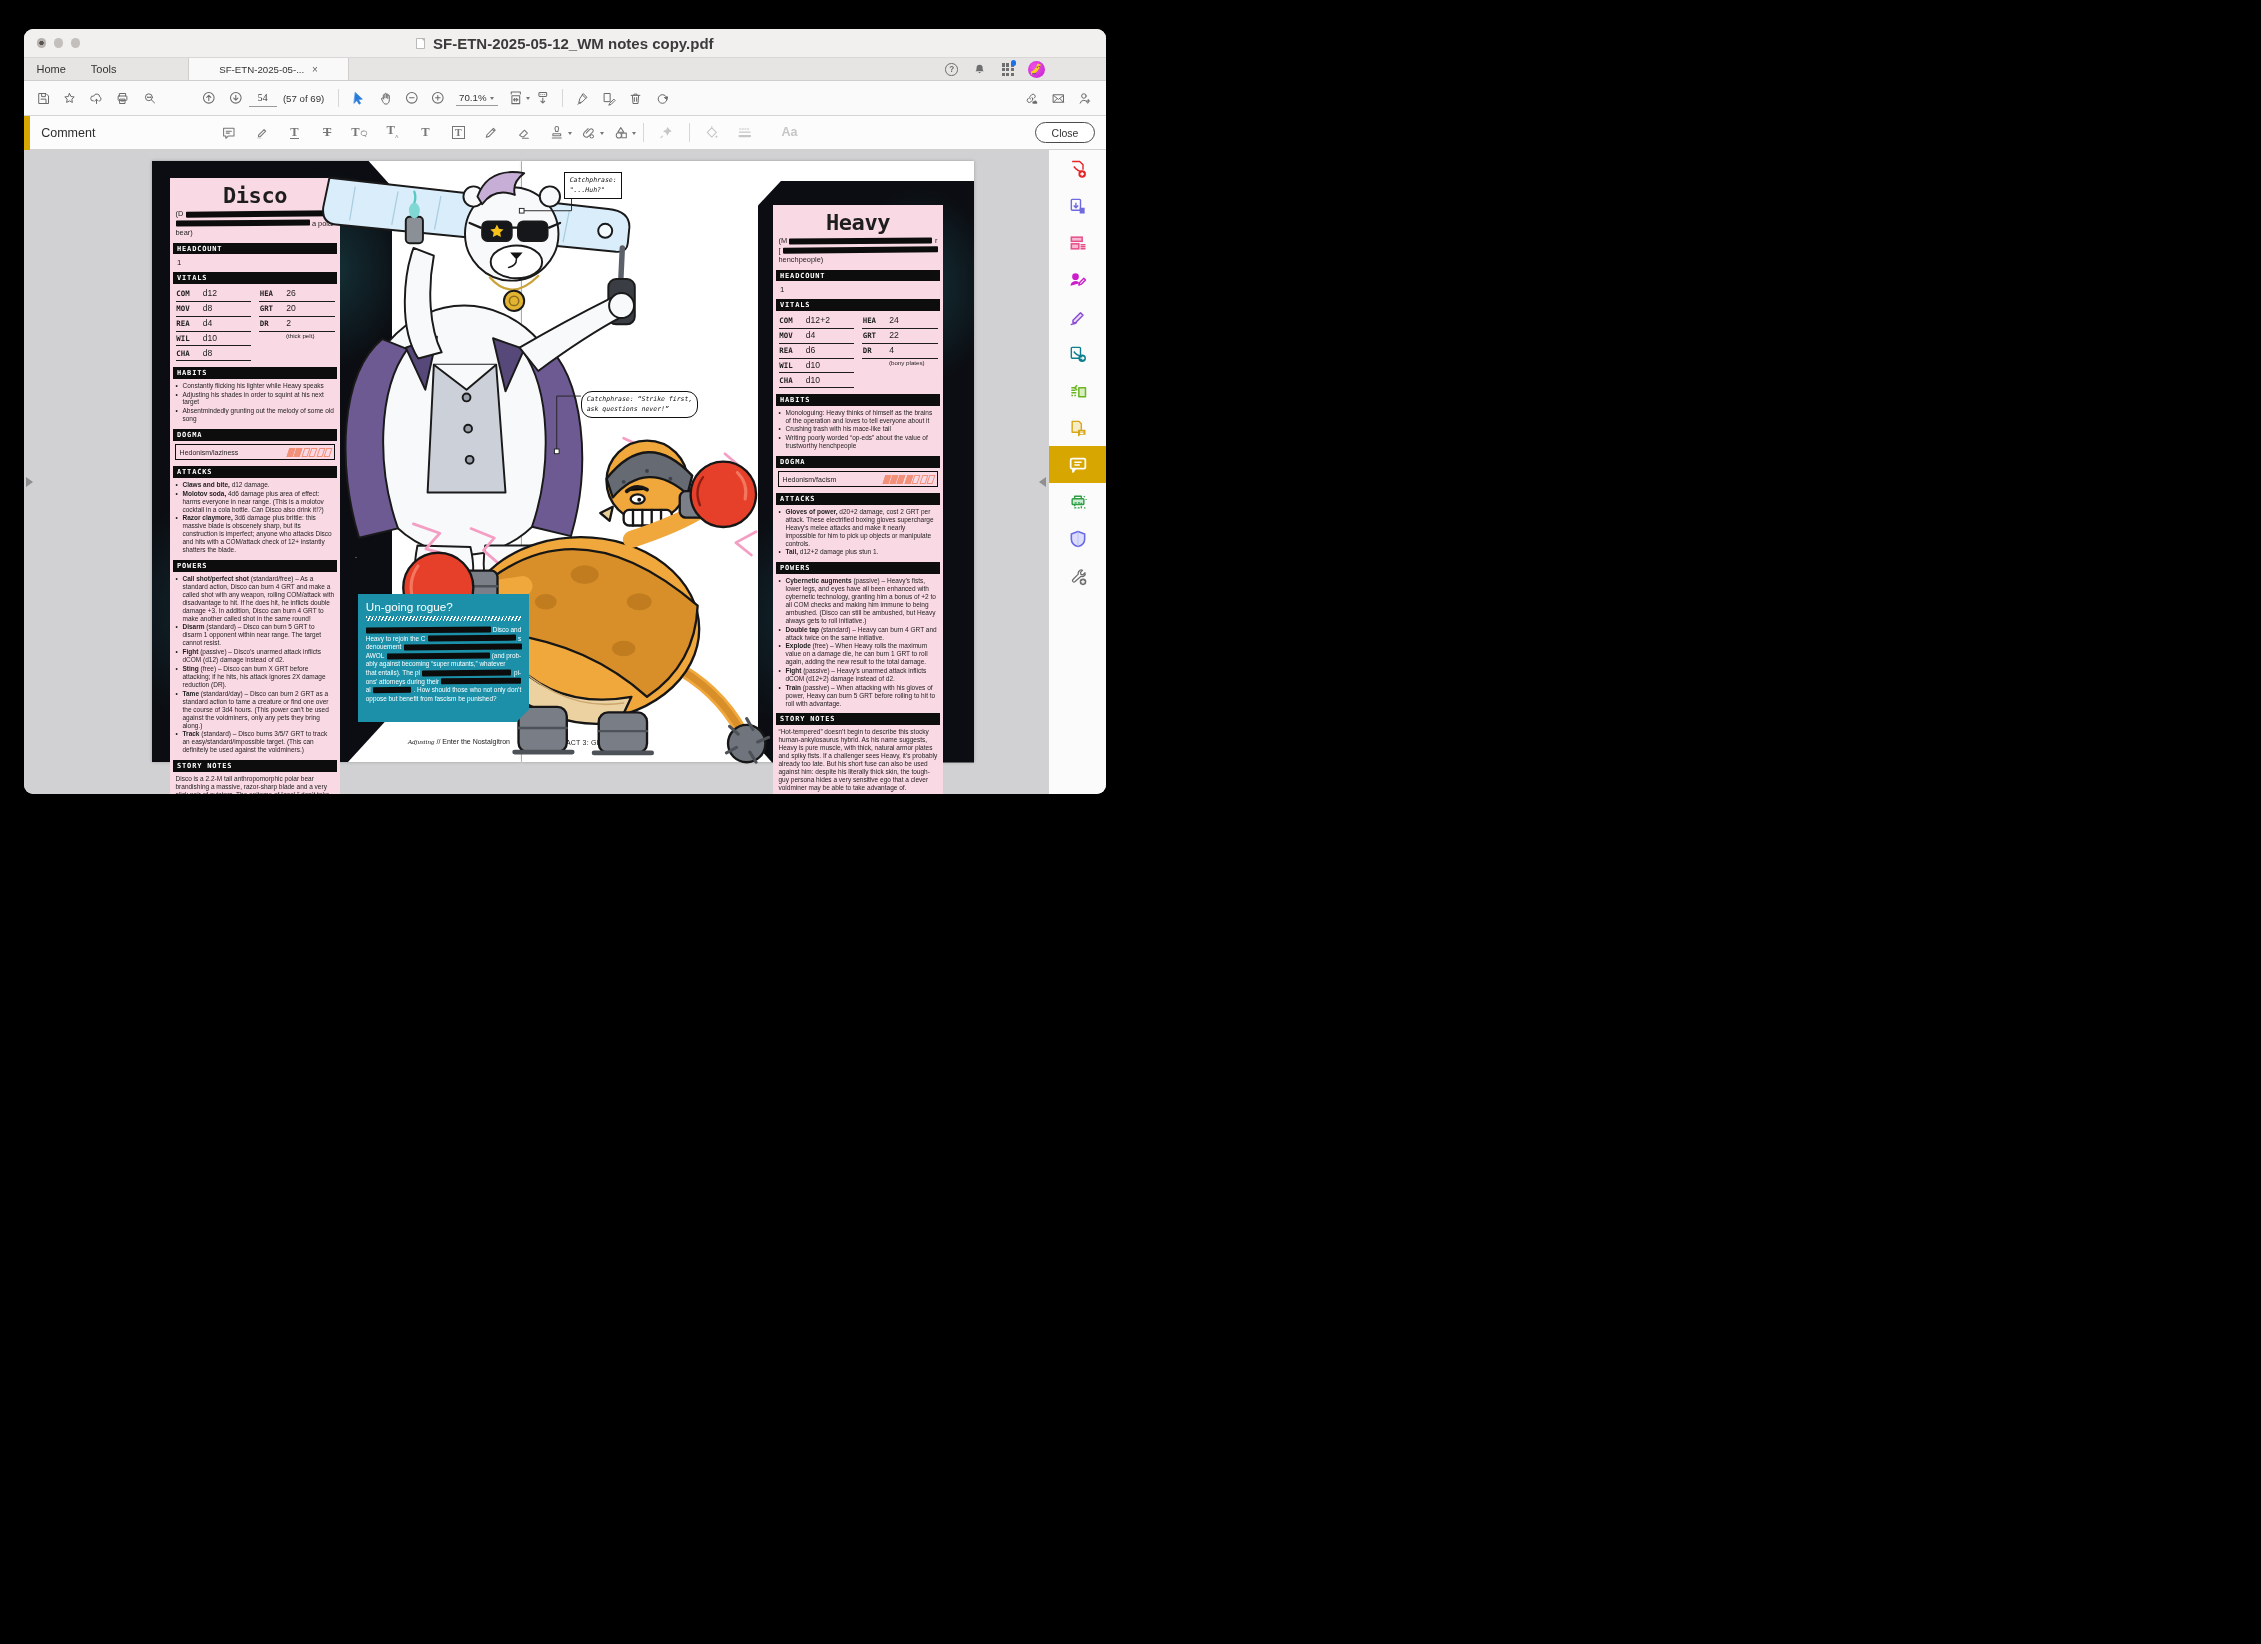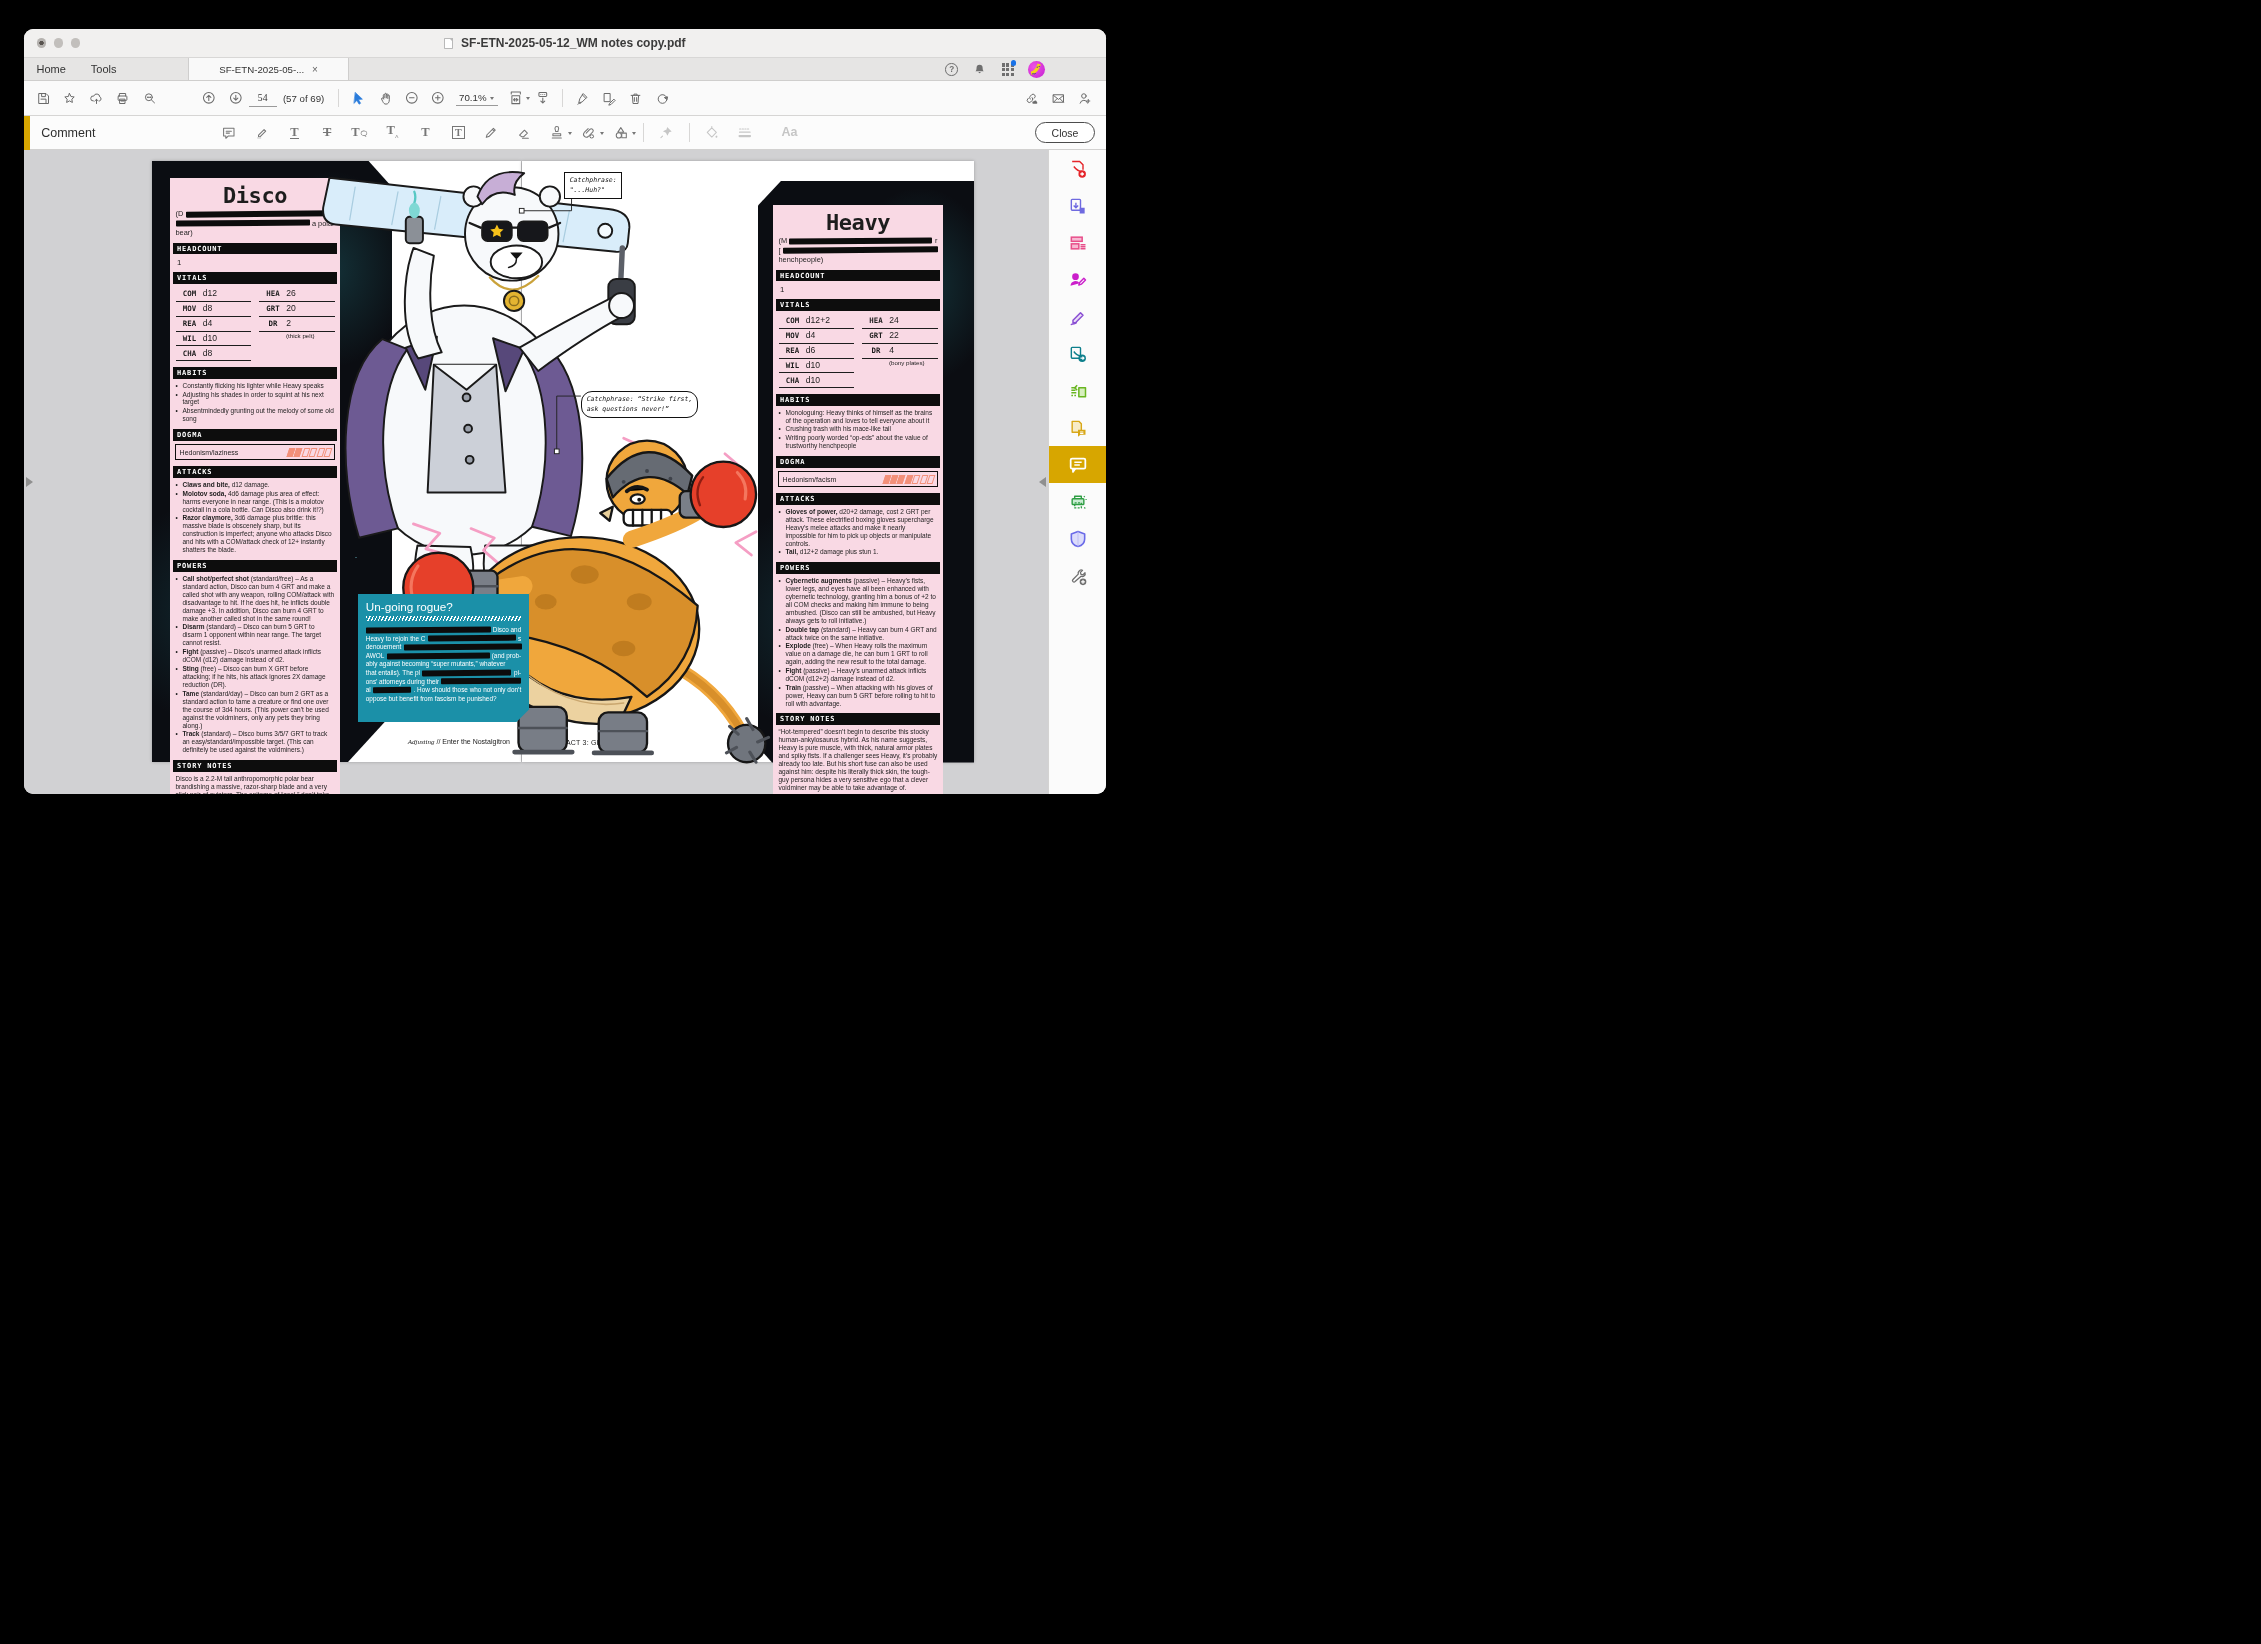--- a/index.html
+++ b/index.html
@@ -5,21 +5,21 @@
   html,body{margin:0;padding:0;background:#000;}
   *{box-sizing:border-box;}
   body{width:1131px;height:822px;position:relative;font-family:"Liberation Sans",sans-serif;-webkit-font-smoothing:antialiased;}
   .backdrop{position:absolute;inset:0;background:#000;}
   .window{position:absolute;left:24px;top:29px;width:1082px;height:765px;background:#f4f4f4;border-radius:9.3px;overflow:hidden;box-shadow:0 19.5px 55px rgba(0,0,0,.7);}
   
   .tbar{position:absolute;left:0;top:0;right:0;height:29px;background:#f1f0ef;border-bottom:0.8px solid #d8d7d6;display:flex;align-items:center;}
   .lights{display:flex;gap:7.8px;margin-left:12.5px;}
   .lights span{width:9.3px;height:9.3px;border-radius:50%;background:#c2bfbc;display:block;}
   .lights span:first-child{background:radial-gradient(circle,#58534f 30%,#b5b2af 34%);}
-  .wtitle{position:absolute;left:0;right:0;text-align:center;font-size:12px;font-weight:700;color:#3b3b3b;pointer-events:none;display:flex;justify-content:center;align-items:center;gap:8px;}
+  .wtitle{position:absolute;left:0;right:0;text-align:center;font-size:15px;font-weight:700;color:#3b3b3b;pointer-events:none;display:flex;justify-content:center;align-items:center;gap:8px;}
   .docico{width:8.6px;height:11px;background:#fff;border:0.8px solid #b9b9b9;border-radius:0.8px;position:relative;display:inline-block;}
   .docico:after{content:"";position:absolute;right:-0.8px;top:-0.8px;border:2.3px solid #b9b9b9;border-bottom-color:transparent;border-left-color:transparent;}
   
   .tabs{position:absolute;left:0;top:29px;right:0;height:23.4px;background:#e6e5e4;border-bottom:0.8px solid #cfcecd;display:flex;align-items:stretch;}
   .mtab{padding:0 12.5px;display:flex;align-items:center;font-size:11px;color:#333;cursor:default;}
   .dtab{width:161px;margin-left:59px;background:#f9f9f9;border-left:0.8px solid #cfcecd;border-right:0.8px solid #cfcecd;display:flex;align-items:center;justify-content:center;gap:7.8px;font-size:9.7px;color:#333;}
   .dtab .x{color:#666;font-size:10px;}
   .tabicons{position:absolute;right:0;top:0;height:23.4px;display:flex;align-items:center;gap:14px;padding-right:61px;}
   .qicon{width:12.5px;height:12.5px;border:1.1px solid #6f6f6f;border-radius:50%;color:#6f6f6f;font-size:8.2px;font-weight:700;display:flex;align-items:center;justify-content:center;}
   .grid9{display:grid;grid-template-columns:repeat(3,3.1px);grid-gap:1.6px;position:relative;}
@@ -74,21 +74,21 @@
   .sbname{font-family:"DejaVu Sans Mono",monospace;font-weight:700;font-size:22px;letter-spacing:-0.4px;line-height:1;margin:1.6px 0 2.3px;text-align:center;}
   .sub{font-size:7.4px;line-height:1.25;margin-bottom:5.5px;}
   .rline{display:flex;align-items:center;gap:2.3px;min-height:8.6px;}
   .redact-bar{flex:1;height:5.8px;background:#0c0c0c;transform:rotate(-.5deg);border-radius:0.8px;min-width:6.2px;}
   .teal .redact-bar{height:6.2px;}
   .shead{background:#0d0d0d;color:#fff;font-family:"DejaVu Sans Mono",monospace;font-weight:700;font-size:7px;letter-spacing:0.8px;padding:1.9px 3.9px;margin:5.5px -2.3px 3.1px;}
   .hc{font-size:7.8px;padding-left:1.6px;}
   .vwrap{display:flex;gap:7.8px;}
   .vcol{flex:1;}
   .vrow{display:flex;align-items:baseline;border-bottom:0.8px solid #1d1d1d;padding:1.6px 0.8px 2.3px;}
-  .vrow .vk{font-family:"DejaVu Sans Mono",monospace;font-weight:700;font-size:7.4px;width:26.5px;text-align:center;}
+  .vrow .vk{font-family:"DejaVu Sans Mono",monospace;font-weight:700;font-size:7.4px;width:26.5px;}
   .vrow .vv{font-size:8.6px;}
   .vnote{font-size:6.2px;color:#222;padding:0.8px 0.8px 0 27px;}
   .b{position:relative;padding-left:7px;font-size:6.5px;line-height:1.23;margin-bottom:0.8px;}
   .b:before{content:"•";position:absolute;left:0;top:0;}
   .b .bl{font-weight:700;}
   .dogbox{border:1.2px solid #0d0d0d;margin:0 -0.8px;padding:3.1px 3.9px;display:flex;align-items:center;justify-content:space-between;background:#f9d9e4;}
   .dogbox .dt{font-size:7px;}
   .meter{display:flex;}
   .meter i{width:5.5px;height:8.6px;border:0.9px solid #f2907a;transform:skewX(-18deg);margin-left:1.9px;display:block;}
   .meter i.f{background:#f2907a;}

